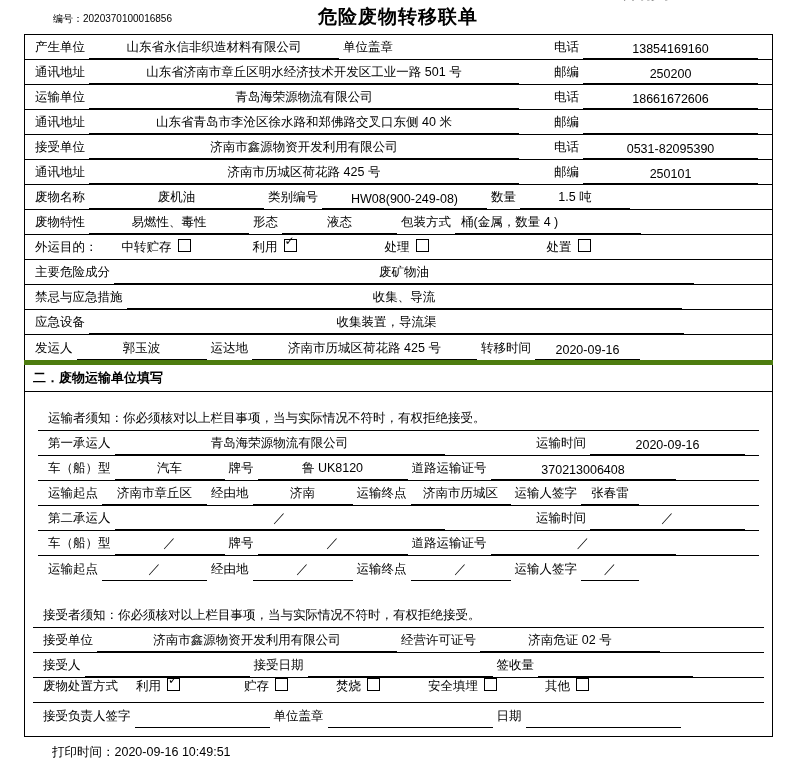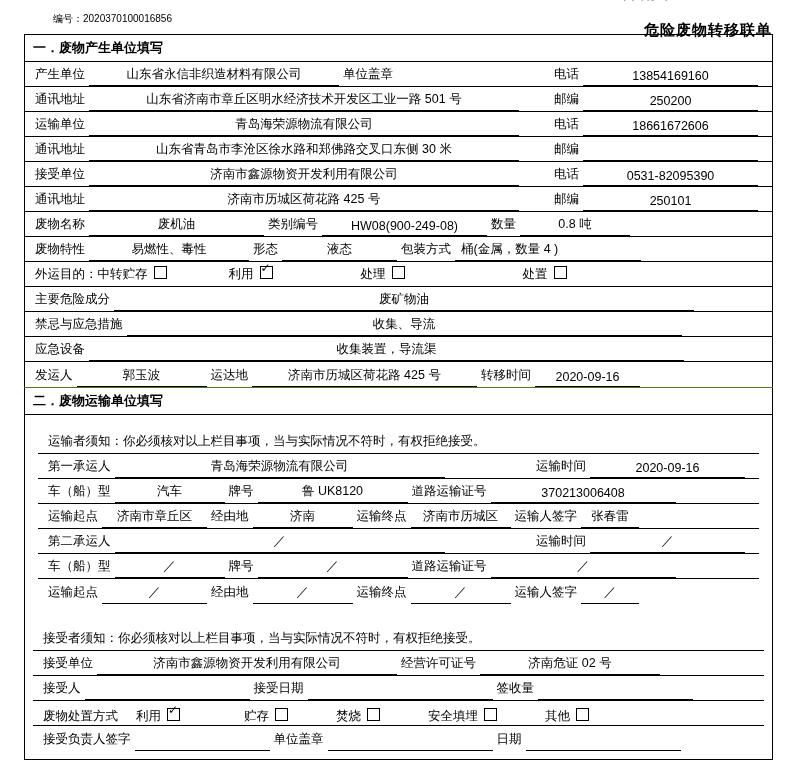--- a/index.html
+++ b/index.html
@@ -32,23 +32,23 @@
     position: absolute;
     left: 29px;
     top: 12px;
     font-size: 10px;
     white-space: nowrap;
   }
   .doc-title {
     position: absolute;
     left: 0;
     right: 0;
-    top: 21px;
-    text-align: right;
-    font-size: 15px;
+    top: 4px;
+    text-align: center;
+    font-size: 19px;
     font-weight: bold;
     letter-spacing: 1px;
   }
   .corner-stamp {
     position: absolute;
     right: 96px;
     top: -12px;
     font-size: 17px;
     font-weight: bold;
     letter-spacing: 1px;
@@ -140,23 +140,20 @@
     <div class="doc-title">危险废物转移联单</div>
     <div class="corner-stamp">齐南市</div>
   </div>
 
   <table class="tbl">
     <colgroup>
         <col style="width:748px">
       </colgroup>
     <tbody>
 
-    <tr class="sec-row">
-      <td>一．废物产生单位填写</td>
-    </tr>
     <tr>
           <td style="padding:0">
 
       <div class="row band">
         <span class="lbl">产生单位</span>
         <span class="val" style="width:250px">山东省永信非织造材料有限公司</span>
         <span class="lbl">单位盖章</span>
         <span class="gap"></span>
         <span class="lbl">电话</span>
         <span class="val" style="width:175px">13854169160</span>
@@ -173,21 +170,21 @@
       <div class="row band">
         <span class="lbl">运输单位</span>
         <span class="val" style="width:430px">青岛海荣源物流有限公司</span>
         <span class="gap"></span>
         <span class="lbl">电话</span>
         <span class="val" style="width:175px">18661672606</span>
       </div>
 
       <div class="row band">
         <span class="lbl">通讯地址</span>
-        <span class="val" style="width:430px">山东省青岛市李沧区徐水路和郑佛路交叉口东侧 30 米</span>
+        <span class="val" style="width:430px">山东省青岛市李沧区徐水路和郑佛路交叉口东侧 40 米</span>
         <span class="gap"></span>
         <span class="lbl">邮编</span>
         <span class="val" style="width:175px"></span>
       </div>
 
       <div class="row band">
         <span class="lbl">接受单位</span>
         <span class="val" style="width:430px">济南市鑫源物资开发利用有限公司</span>
         <span class="gap"></span>
         <span class="lbl">电话</span>
@@ -201,35 +198,35 @@
         <span class="lbl">邮编</span>
         <span class="val" style="width:175px">250101</span>
       </div>
 
       <div class="row band">
         <span class="lbl">废物名称</span>
         <span class="val" style="width:175px">废机油</span>
         <span class="lbl">类别编号</span>
         <span class="val" style="width:165px">HW08(900-249-08)</span>
         <span class="lbl">数量</span>
-        <span class="val" style="width:110px">0.8 吨</span>
+        <span class="val" style="width:110px">1.5 吨</span>
       </div>
 
       <div class="row band">
         <span class="lbl">废物特性</span>
         <span class="val" style="width:160px">易燃性、毒性</span>
         <span class="lbl">形态</span>
         <span class="val" style="width:115px">液态</span>
         <span class="lbl">包装方式</span>
         <span class="val left" style="width:180px">桶(金属，数量 4 )</span>
       </div>
 
       <div class="row band" style="align-items:center">
         <span class="lbl" style="padding-bottom:0">外运目的：</span>
-        <span style="margin-left:0"><span>中转贮存</span><span class="chk"></span></span>
+        <span style="margin-left:24px"><span>中转贮存</span><span class="chk"></span></span>
         <span style="margin-left:62px"><span>利用</span><span class="chk checked"></span></span>
         <span style="margin-left:88px"><span>处理</span><span class="chk"></span></span>
         <span style="margin-left:118px"><span>处置</span><span class="chk"></span></span>
       </div>
 
       <div class="row band">
         <span class="lbl">主要危险成分</span>
         <span class="val" style="width:580px">废矿物油</span>
       </div>
 
@@ -249,21 +246,21 @@
         <span class="lbl">运达地</span>
         <span class="val" style="width:225px">济南市历城区荷花路 425 号</span>
         <span class="lbl">转移时间</span>
         <span class="val" style="width:105px">2020-09-16</span>
       </div>
 
     </td>
         </tr>
 
     <tr class="sec-row">
-      <td style="border-top:1px solid #4d7c0f">二．废物运输单位填写</td>
+      <td style="border-top:5px solid #4d7c0f">二．废物运输单位填写</td>
     </tr>
     <tr>
           <td style="padding:13px">
 
       <div class="notice band">运输者须知：你必须核对以上栏目事项，当与实际情况不符时，有权拒绝接受。</div>
 
       <div class="row band">
         <span class="lbl">第一承运人</span>
         <span class="val" style="width:330px">青岛海荣源物流有限公司</span>
         <span class="gap"></span>
@@ -336,21 +333,21 @@
 
       <div class="row band">
         <span class="lbl">接受人</span>
         <span class="val" style="width:165px"></span>
         <span class="lbl">接受日期</span>
         <span class="val" style="width:185px"></span>
         <span class="lbl">签收量</span>
         <span class="val" style="width:155px"></span>
       </div>
 
-      <div class="row band" style="align-items:flex-end">
+      <div class="row band" style="align-items:flex-start">
         <span class="lbl" style="padding-bottom:0">废物处置方式</span>
         <span style="margin-left:18px"><span>利用</span><span class="chk checked"></span></span>
         <span style="margin-left:64px"><span>贮存</span><span class="chk"></span></span>
         <span style="margin-left:48px"><span>焚烧</span><span class="chk"></span></span>
         <span style="margin-left:48px"><span>安全填埋</span><span class="chk"></span></span>
         <span style="margin-left:48px"><span>其他</span><span class="chk"></span></span>
       </div>
 
       <div class="row">
         <span class="lbl">接受负责人签字</span>

